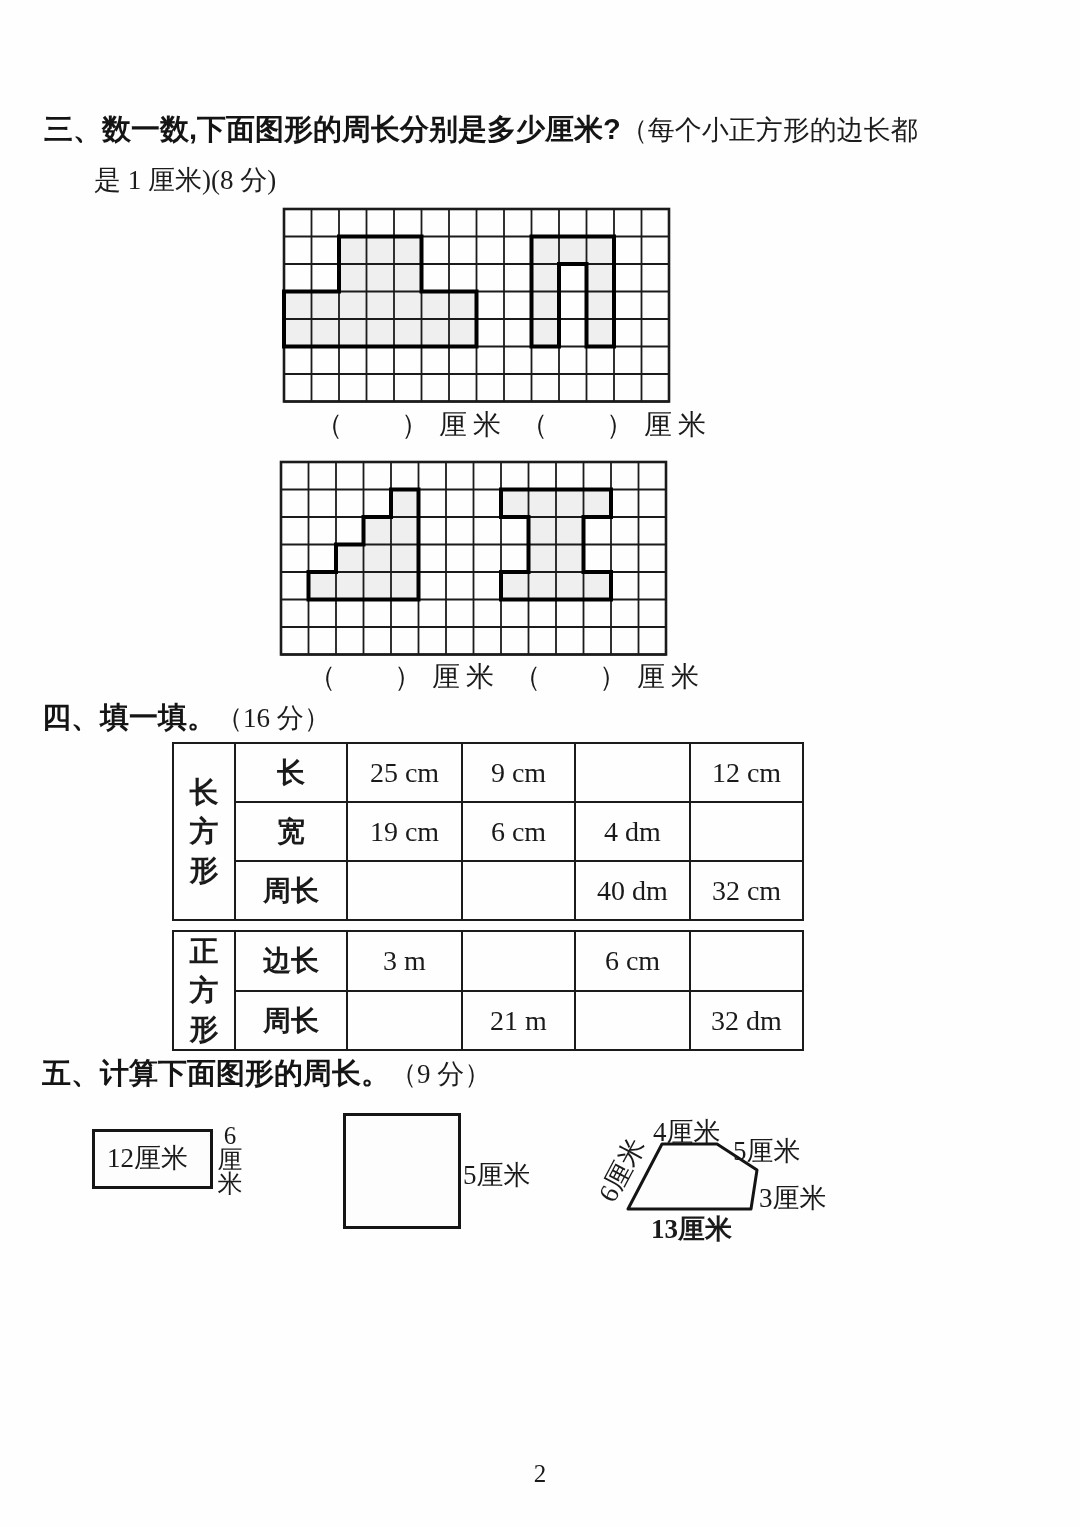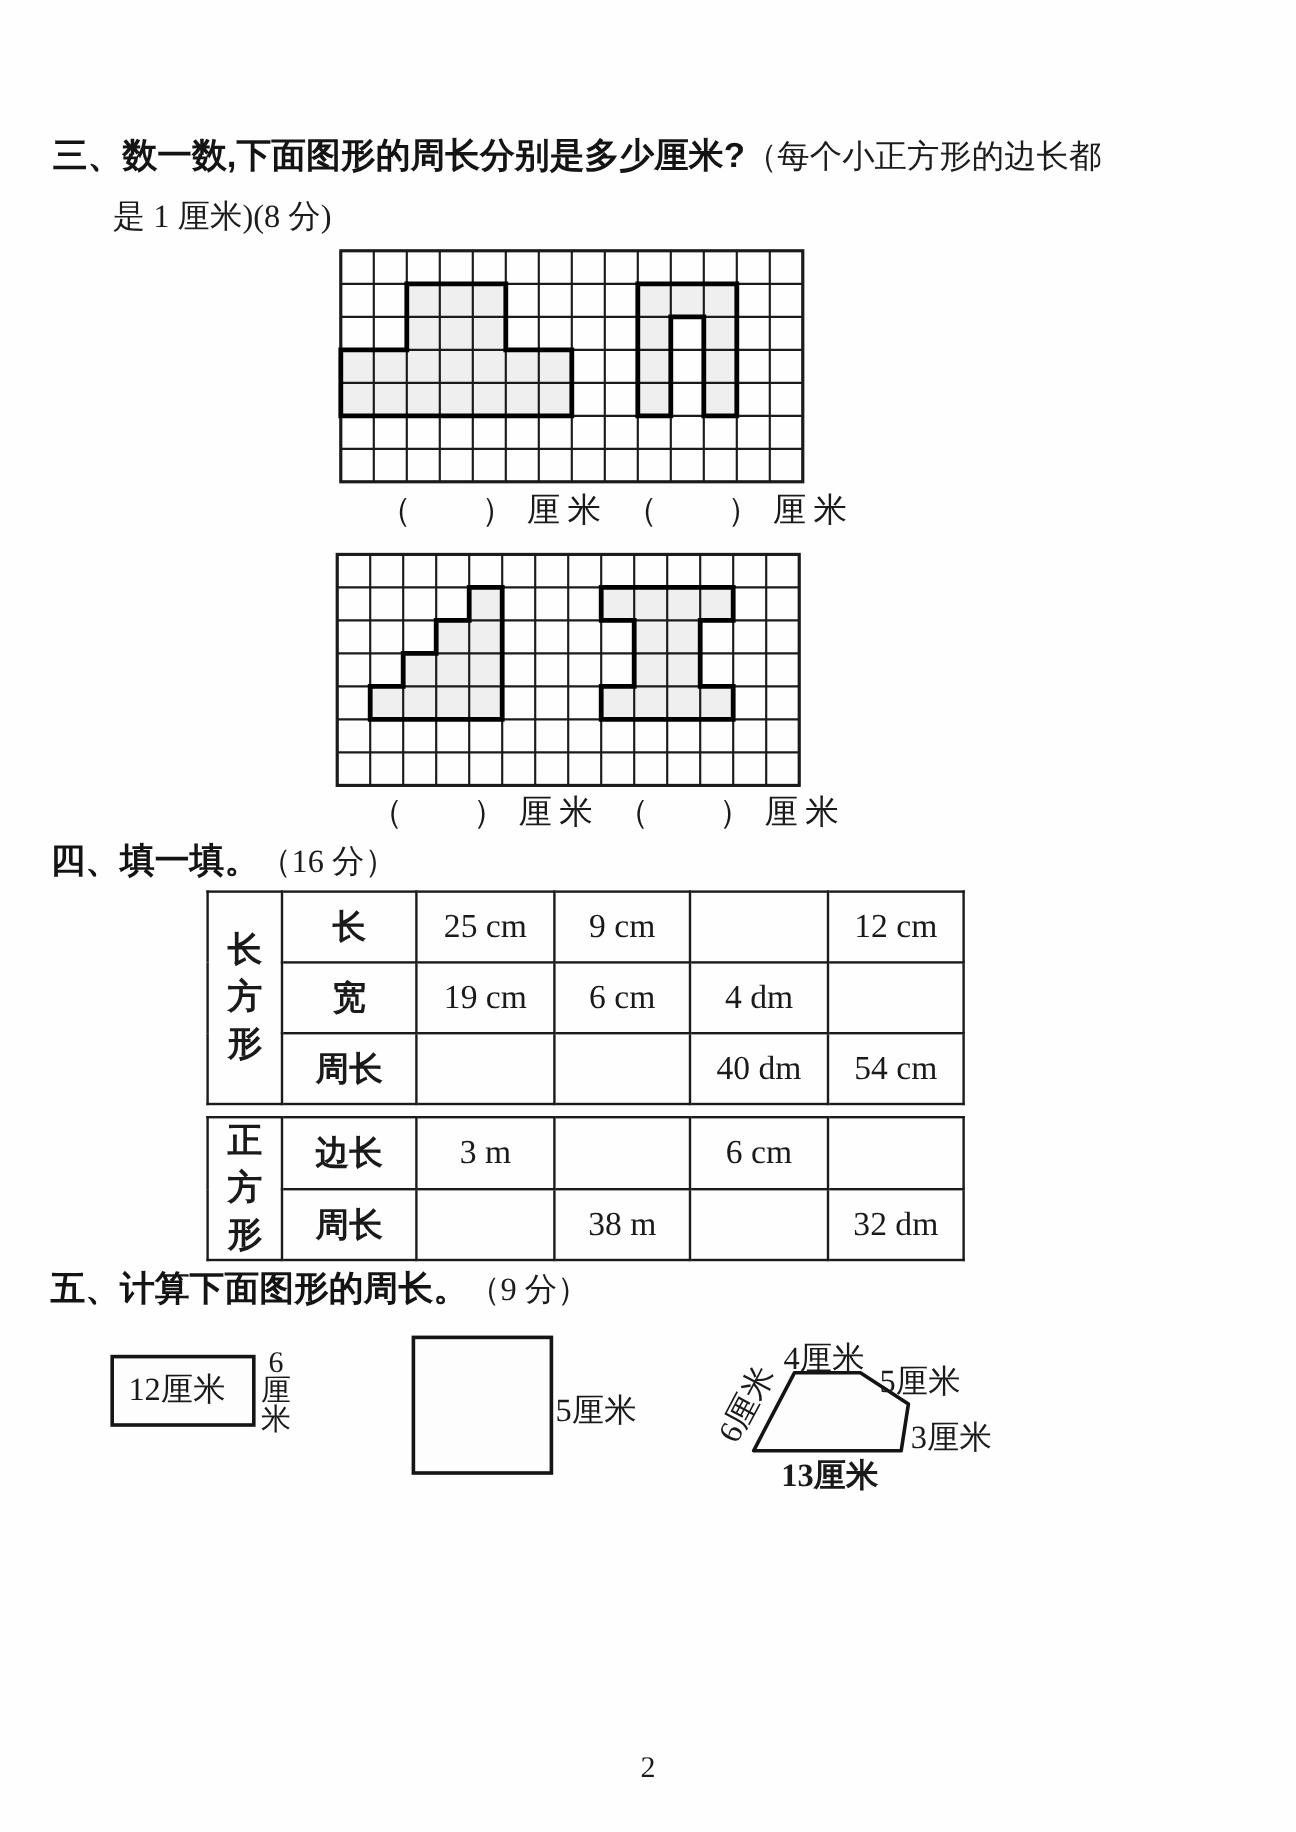--- a/index.html
+++ b/index.html
@@ -190,21 +190,21 @@
       <td>19 cm</td>
       <td>6 cm</td>
       <td>4 dm</td>
       <td></td>
     </tr>
     <tr style="height:59px;">
       <td class="lab">周长</td>
       <td></td>
       <td></td>
       <td>40 dm</td>
-      <td>54 cm</td>
+      <td>32 cm</td>
     </tr>
   </tbody>
     </table>
 
   <table class="fill abs" style="left:172px; top:930px;">
     <colgroup>
         <col style="width:62px">
         <col style="width:112px">
         <col style="width:115px">
         <col style="width:113px">
@@ -218,21 +218,21 @@
           </td>
       <td class="lab">边长</td>
       <td>3 m</td>
       <td></td>
       <td>6 cm</td>
       <td></td>
     </tr>
     <tr style="height:57px;">
       <td class="lab">周长</td>
       <td></td>
-      <td>38 m</td>
+      <td>21 m</td>
       <td></td>
       <td>32 dm</td>
     </tr>
   </tbody>
     </table>
 
   <div class="abs" style="left:42px; top:1054px; white-space:nowrap;">
     <span class="h-bold">五、计算下面图形的周长。</span><span class="h-note">（9 分）</span>
   </div>
 

